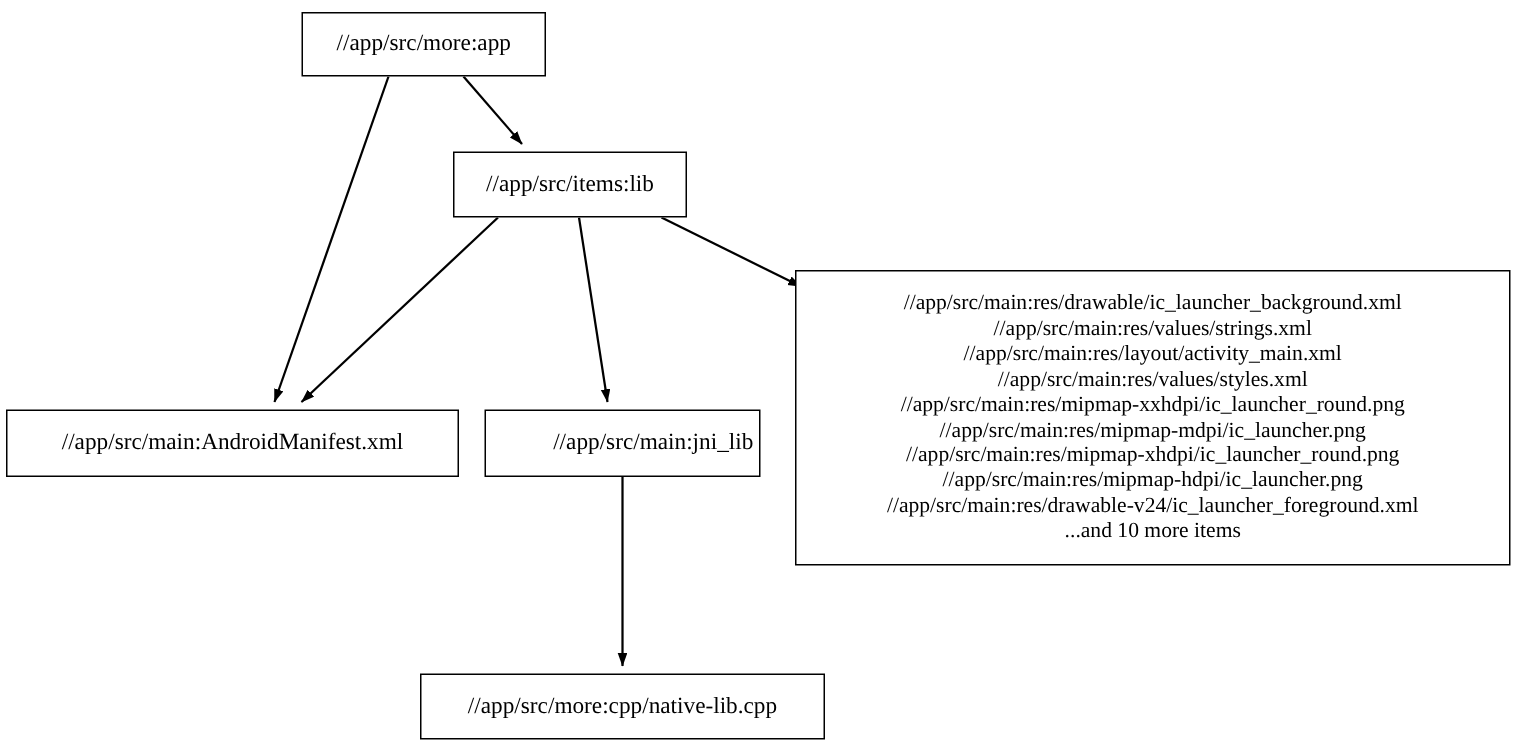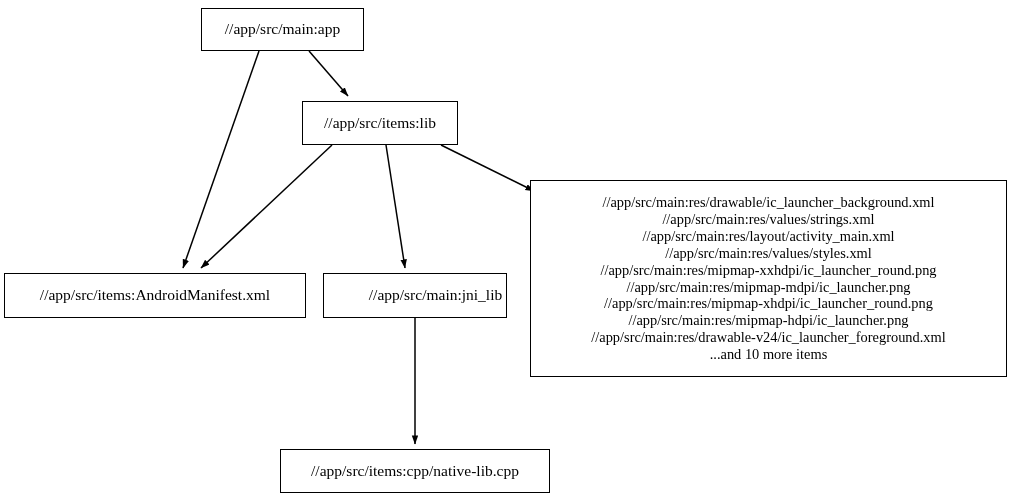--- a/index.html
+++ b/index.html
@@ -69,45 +69,45 @@
     <line x1="332" y1="145" x2="201" y2="268" stroke="#000000" stroke-width="1.5" marker-end="url(#arrowhead)"></line>
 
     <line x1="386" y1="145" x2="405" y2="268" stroke="#000000" stroke-width="1.5" marker-end="url(#arrowhead)"></line>
 
     <line x1="441" y1="145" x2="534" y2="191" stroke="#000000" stroke-width="1.5" marker-end="url(#arrowhead)"></line>
 
     <line x1="415" y1="318" x2="415" y2="444" stroke="#000000" stroke-width="1.5" marker-end="url(#arrowhead)"></line>
   </svg>
 
   <div class="node" id="node-app">
-    <span class="node-label">//app/src/main:app</span>
+    <span class="node-label">//app/src/more:app</span>
   </div>
 
   <div class="node" id="node-lib">
     <span class="node-label">//app/src/items:lib</span>
   </div>
 
   <div class="node" id="node-manifest">
-    <span class="node-label">//app/src/items:AndroidManifest.xml</span>
+    <span class="node-label">//app/src/main:AndroidManifest.xml</span>
   </div>
 
   <div class="node" id="node-jnilib">
     <span class="node-label">//app/src/main:jni_lib</span>
   </div>
 
   <div class="node" id="node-resources">
     <span class="node-label">//app/src/main:res/drawable/ic_launcher_background.xml
 //app/src/main:res/values/strings.xml
 //app/src/main:res/layout/activity_main.xml
 //app/src/main:res/values/styles.xml
 //app/src/main:res/mipmap-xxhdpi/ic_launcher_round.png
 //app/src/main:res/mipmap-mdpi/ic_launcher.png
 //app/src/main:res/mipmap-xhdpi/ic_launcher_round.png
 //app/src/main:res/mipmap-hdpi/ic_launcher.png
 //app/src/main:res/drawable-v24/ic_launcher_foreground.xml
 ...and 10 more items</span>
   </div>
 
   <div class="node" id="node-nativelib">
-    <span class="node-label">//app/src/items:cpp/native-lib.cpp</span>
+    <span class="node-label">//app/src/more:cpp/native-lib.cpp</span>
   </div>
 
 </div>
 
 </body></html>

